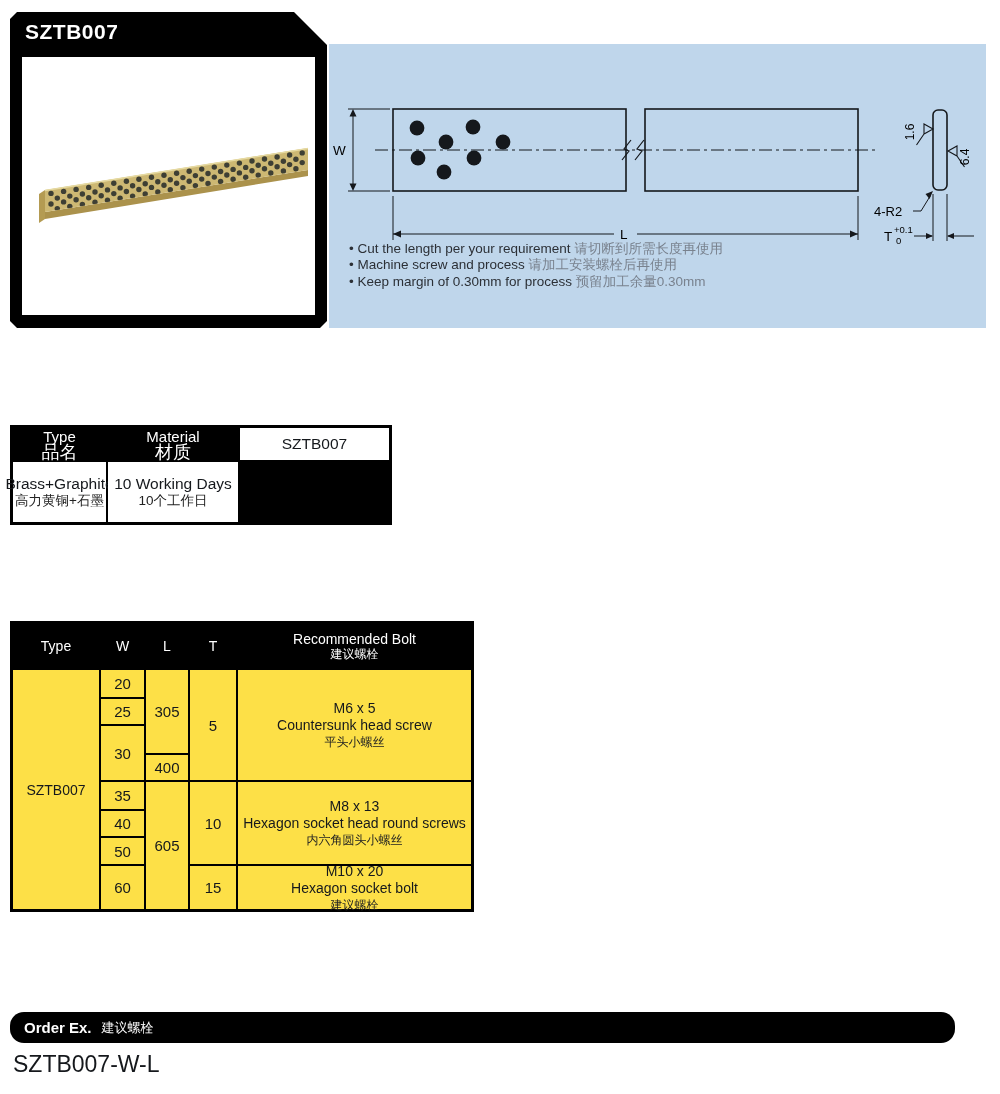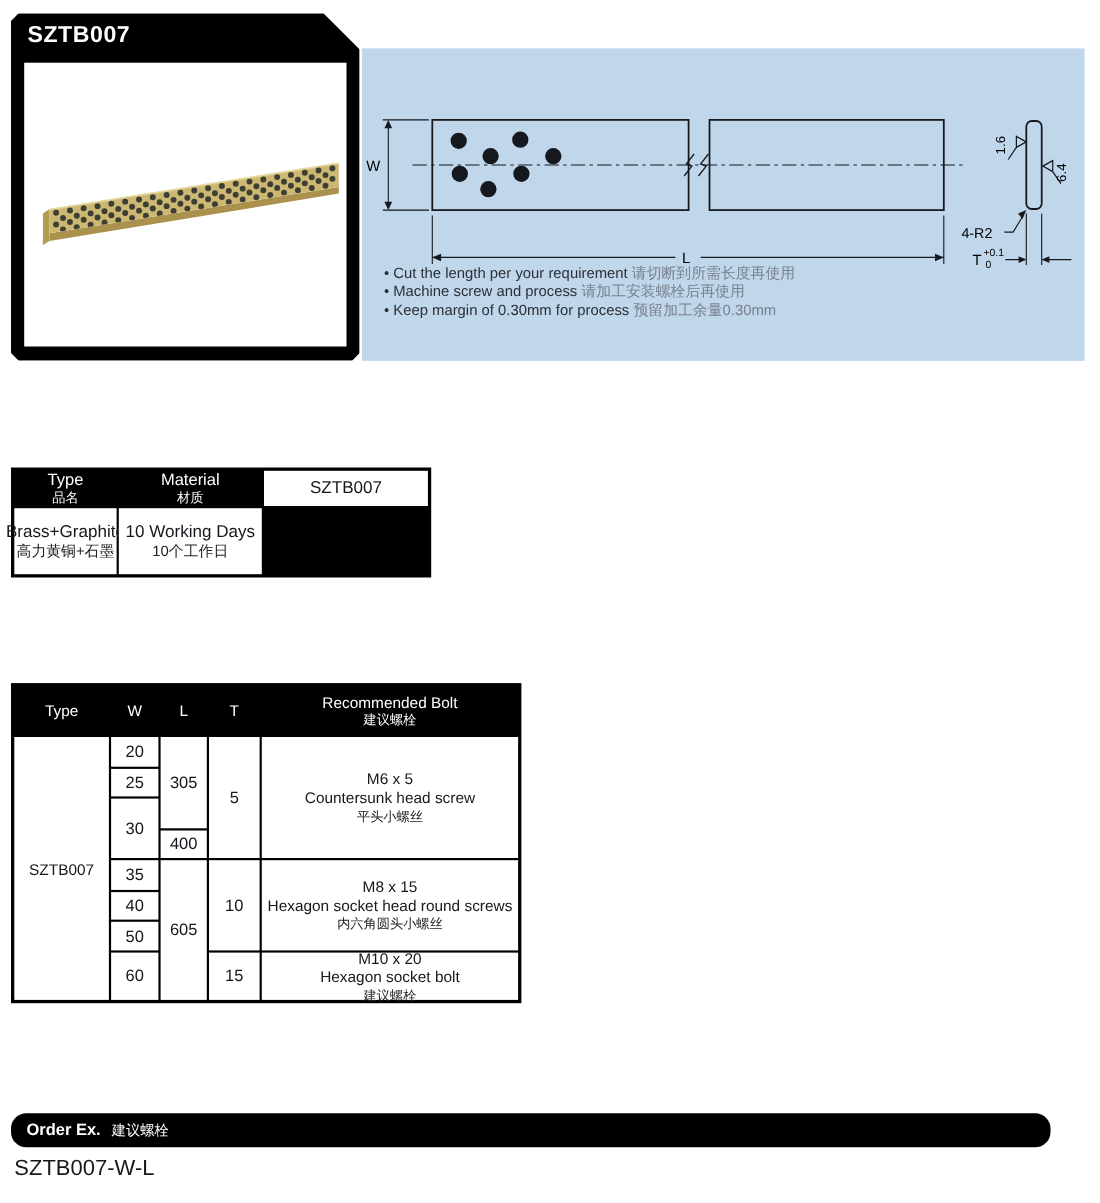--- a/index.html
+++ b/index.html
@@ -19,41 +19,41 @@
     clip-path: polygon(7px 0, 284px 0, 317px 33px, 317px 309px, 310px 316px, 7px 316px, 0 309px, 0 7px); z-index:2; }
   .title-text { position:absolute; left:15px; top:8px; color:#fff; font-size:21px; font-weight:bold; letter-spacing:.5px; }
   .photo-box { position:absolute; left:12px; top:45px; width:293px; height:258px; background:#fff; }
 
   
   .t1 { position:absolute; left:10px; top:425px; z-index:2; background:#000; padding:3px; display:grid;
         grid-template-columns:93px 130px 149px; grid-template-rows:32px 60px; gap:2px; }
   .t1 .hcell { background:#000; color:#fff; display:flex; flex-direction:column; align-items:center; justify-content:center; }
   .t1 .bcell { background:#fff; display:flex; flex-direction:column; align-items:center; justify-content:center; }
   .h-en { font-size:15px; line-height:16px; }
-  .h-zh { font-size:12px; line-height:14px; }
+  .h-zh { font-size:18px; line-height:14px; }
   .b-en { font-size:15.5px; line-height:18px; }
   .b-zh { font-size:13.5px; line-height:16px; color:#222; }
 
   
   .t2 { position:absolute; left:10px; top:621px; z-index:2; background:#000; padding:3px; display:grid;
         grid-template-columns:86px 43px 42px 46px 233px;
         grid-template-rows:44px 27px 25px 27px 25px 27px 25px 26px 43px; gap:2px; }
   .t2 .hcell { background:#000; color:#fff; display:flex; flex-direction:column; align-items:center; justify-content:center; font-size:14px; }
   .t2 .hcell .h-zh { font-size:12px; }
-  .t2 .cell { background:#ffffff; display:flex; flex-direction:column; align-items:center; justify-content:center; font-size:15px; }
+  .t2 .cell { background:#fde047; display:flex; flex-direction:column; align-items:center; justify-content:center; font-size:15px; }
   .t2 .bolt { font-size:14px; line-height:17px; text-align:center; }
   .t2 .bolt .b-zh { font-size:12px; line-height:16px; }
   .c1 { grid-column:1; } .c2 { grid-column:2; } .c3 { grid-column:3; } .c4 { grid-column:4; } .c5 { grid-column:5; }
 
   
   .order-bar { position:absolute; left:10px; top:1012px; width:945px; height:31px; background:#000; color:#fff;
                display:flex; align-items:center; padding-left:14px; z-index:2;border-radius:14px; }
   .order-en { font-size:15px; font-weight:bold; }
   .order-zh { font-size:13px; margin-left:10px; }
-  .order-value { position:absolute; left:13px; top:1051px; font-size:20px; color:#15181c; z-index:2; }
+  .order-value { position:absolute; left:13px; top:1051px; font-size:23px; color:#15181c; z-index:2; }
 
   svg text { font-family:"Liberation Sans", sans-serif; }
 </style>
 </head>
 <body>
 
 <div class="page">
 
   <div class="blue-panel">
     <svg class="drawing-svg" width="657" height="200" viewBox="0 0 657 200">
@@ -272,21 +272,21 @@
     <div class="cell c4" style="grid-row:2/6">5</div>
     <div class="cell c4" style="grid-row:6/9">10</div>
     <div class="cell c4" style="grid-row:9">15</div>
 
     <div class="cell c5 bolt" style="grid-row:2/6">
       <span>M6 x 5</span>
       <span>Countersunk head screw</span>
       <span class="b-zh">平头小螺丝</span>
     </div>
     <div class="cell c5 bolt" style="grid-row:6/9">
-      <span>M8 x 15</span>
+      <span>M8 x 13</span>
       <span>Hexagon socket head round screws</span>
       <span class="b-zh">内六角圆头小螺丝</span>
     </div>
     <div class="cell c5 bolt" style="grid-row:9">
       <span>M10 x 20</span>
       <span>Hexagon socket bolt</span>
       <span class="b-zh">建议螺栓</span>
     </div>
   </div>
 

